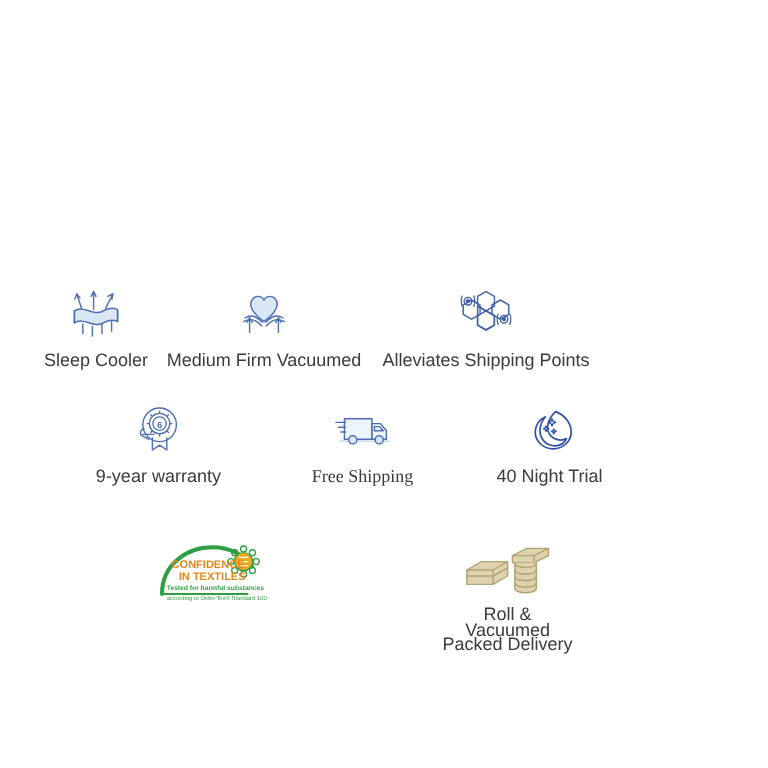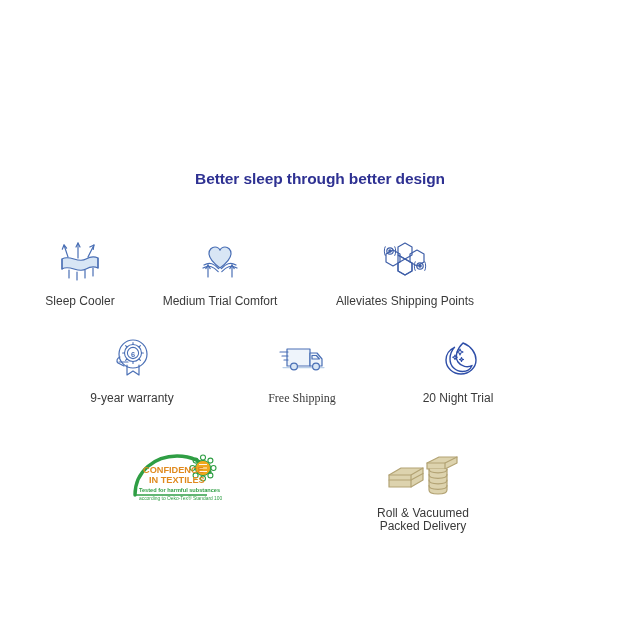--- a/index.html
+++ b/index.html
@@ -44,21 +44,21 @@
 
   .feature .icon-wrap {
     display: flex;
     align-items: center;
     justify-content: center;
     height: 52px;
   }
 
   .feature .feat-label {
     margin-top: 7px;
-    font-size: 12px;
+    font-size: 15px;
     color: #3a3a3a;
     text-align: center;
     line-height: 12.5px;
     white-space: nowrap;
   }
   .feature .feat-label.wrap { white-space: normal; width: 110px; }
 
   
   .r1 { top: 236px; width: 160px; }
   .r1c1 { left: 0px; }
@@ -80,21 +80,20 @@
   .r3c1 .icon-wrap { height: 58px; text-align: center; }
   .r3c2 .feat-label { white-space: normal; width: 120px; }
 
   svg { display: block; }
 </style>
 </head>
 <body>
 
 <div id="page">
 
-  <div class="section-title">Better sleep through better design</div>
 
   <div class="feature r1 r1c1">
     <div class="icon-wrap">
       <svg width="56" height="50" viewBox="0 0 56 50">
         <g fill="none" stroke="#4a6fb5" stroke-width="1.2" stroke-linecap="round" stroke-linejoin="round">
           <path d="M10 22 C18 17, 26 27, 34 22 C40 18.5, 44 20, 46 21 L46 31 C44 30, 40 28.5, 34 32 C26 37, 18 27, 10 32 Z" fill="#d8e6f5"></path>
           <path d="M10 22 L10 32"></path>
           <path d="M46 21 L46 31"></path>
 
           <path d="M17 33 L17 41 M25 35 L25 43 M33 33 L33 41 M41 31 L41 39"></path>
@@ -123,21 +122,21 @@
           <path d="M13 31 C19.5 27.5, 23.5 30, 28.2 34.6"></path>
           <path d="M47 31 C40.5 27.5, 36.5 30, 31.8 34.6"></path>
 
           <path d="M18 40 L18 28"></path>
             <path d="M18 28 L15.8 31.6 M18 28 L20.2 31.6"></path>
           <path d="M42 40 L42 28"></path>
             <path d="M42 28 L39.8 31.6 M42 28 L44.2 31.6"></path>
         </g>
       </svg>
     </div>
-    <div class="feat-label">Medium Trial Comfort</div>
+    <div class="feat-label">Medium Firm Vacuumed</div>
   </div>
 
   <div class="feature r1 r1c3">
     <div class="icon-wrap">
       <svg width="60" height="50" viewBox="0 0 60 50">
         <g fill="none" stroke="#3f5fa8" stroke-width="1.2" stroke-linejoin="round">
 
           <polygon points="30,6 37,10 37,18 30,22 23,18 23,10"></polygon>
           <polygon points="42,13 49,17 49,25 42,29 35,25 35,17"></polygon>
           <polygon points="30,22 37,26 37,34 30,38 23,34 23,18" fill="none"></polygon>
@@ -217,21 +216,21 @@
                    C37 36.5, 40.5 34, 42 30.5 C37.5 33, 31 31.5, 28 27 C24.5 21.8, 26.8 13.8, 33 8 Z"></path>
 
           <g stroke-width="1.1">
             <path d="M30 14 L30.9 16.1 L33 17 L30.9 17.9 L30 20 L29.1 17.9 L27 17 L29.1 16.1 Z"></path>
             <path d="M25 20 L25.7 21.6 L27.3 22.3 L25.7 23 L25 24.6 L24.3 23 L22.7 22.3 L24.3 21.6 Z"></path>
             <path d="M31.5 22.5 L32.1 23.9 L33.5 24.5 L32.1 25.1 L31.5 26.5 L30.9 25.1 L29.5 24.5 L30.9 23.9 Z"></path>
           </g>
         </g>
       </svg>
     </div>
-    <div class="feat-label">20 Night Trial</div>
+    <div class="feat-label">40 Night Trial</div>
   </div>
 
   <div class="feature r3 r3c1">
     <div class="icon-wrap">
       <svg width="96" height="52" viewBox="0 0 96 52">
 
         <path d="M6 44 C6 20, 26 5, 48 5 C62 5, 74 11, 81 21" fill="none" stroke="#2f9e44" stroke-width="3.4" stroke-linecap="round"></path>
 
         <path d="M6 44 L78 44" stroke="#2f9e44" stroke-width="1.6"></path>
 

